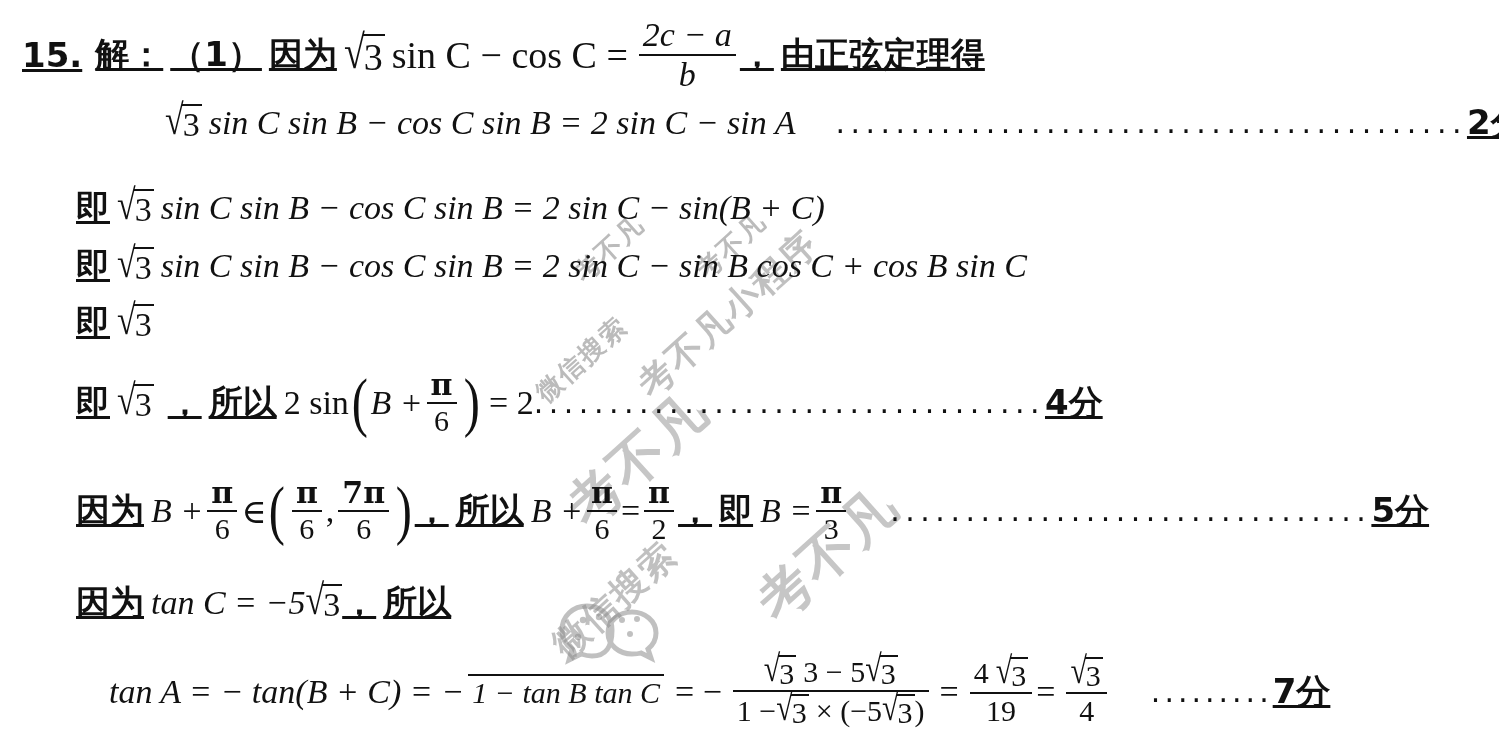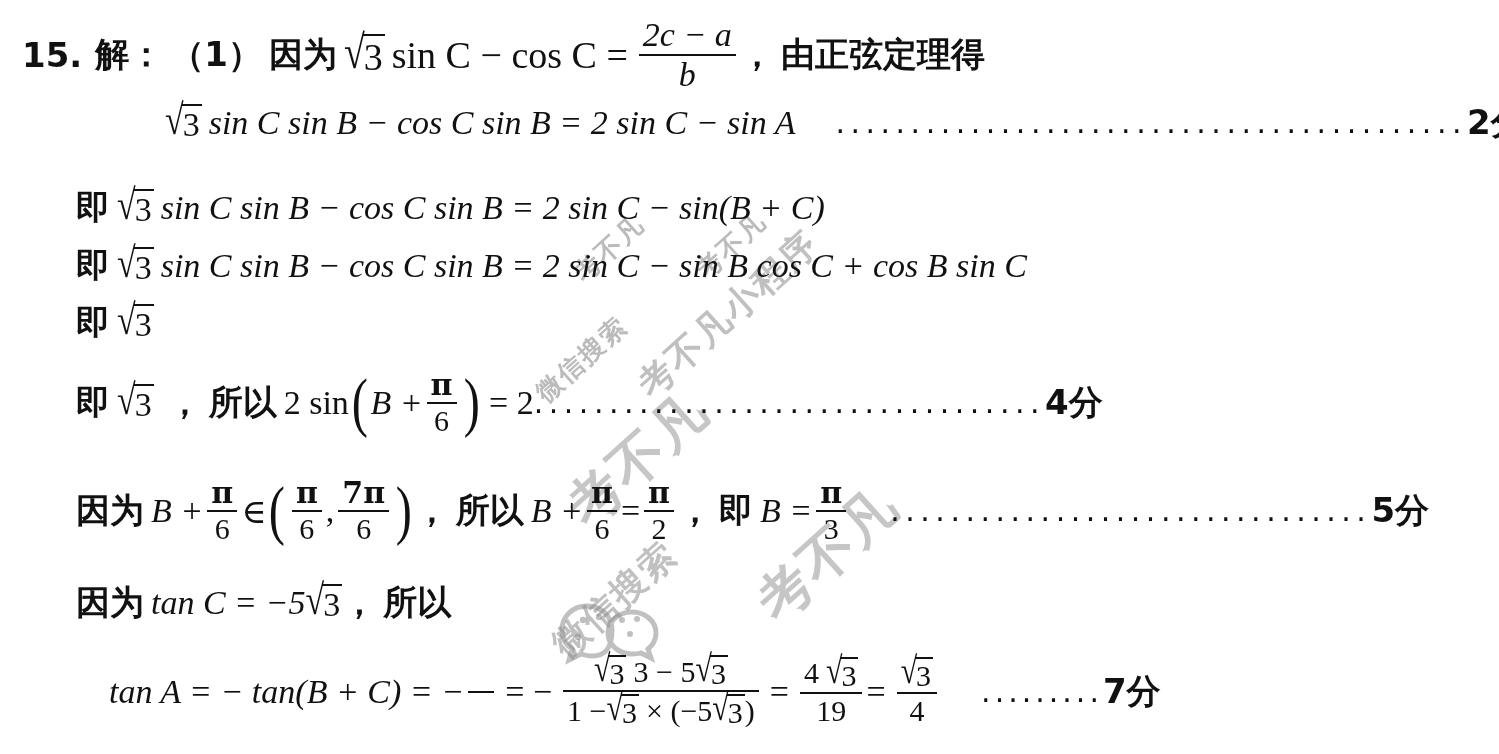--- a/index.html
+++ b/index.html
@@ -18,21 +18,21 @@
     font-weight:700;white-space:nowrap;letter-spacing:2px;
   }
   .wm.big{font-size:54px;opacity:.5;}
   .wm.mid{font-size:36px;opacity:.55;}
   .wm.sml{font-size:26px;opacity:.6;}
   .wm-logo{position:absolute;opacity:.55;}
 
   
   .ink{position:absolute;z-index:10;white-space:nowrap;}
   .serif{font-family:"Liberation Serif","DejaVu Serif",serif;}
-  .han{font-family:"DejaVu Sans","Liberation Sans",sans-serif;font-weight:700;}
+  .han{font-family:"DejaVu Sans","Liberation Sans",sans-serif;font-weight:700;text-decoration:underline;}
   .it{font-style:italic;}
   .f38{font-size:38px;}
   .f34{font-size:34px;}
   .f30{font-size:30px;}
 
   .row{display:flex;align-items:center;}
   .row > *{flex:0 0 auto;}
 
   .gap-s{width:7px;}
   .gap-m{width:13px;}
@@ -262,20 +262,21 @@
     </span>
     <span class="han">，</span>
     <span class="gap-s"></span>
     <span class="han">所以</span>
   </div>
 
   <div class="ink row serif f34" style="left:109px;top:655px;">
     <span class="it">tan A = − tan(B + C) = −</span>
     <span class="frac f30">
       <span class="bar"></span>
+      <span class="den it">1 − tan B tan C</span>
     </span>
     <span class="gap-s"></span>
     <span>= −</span>
     <span class="gap-s"></span>
 
     <span class="frac f30">
       <span class="num row">
         <span class="sqrt">
           <span class="rad">√</span>
           <span class="rand">3</span>

